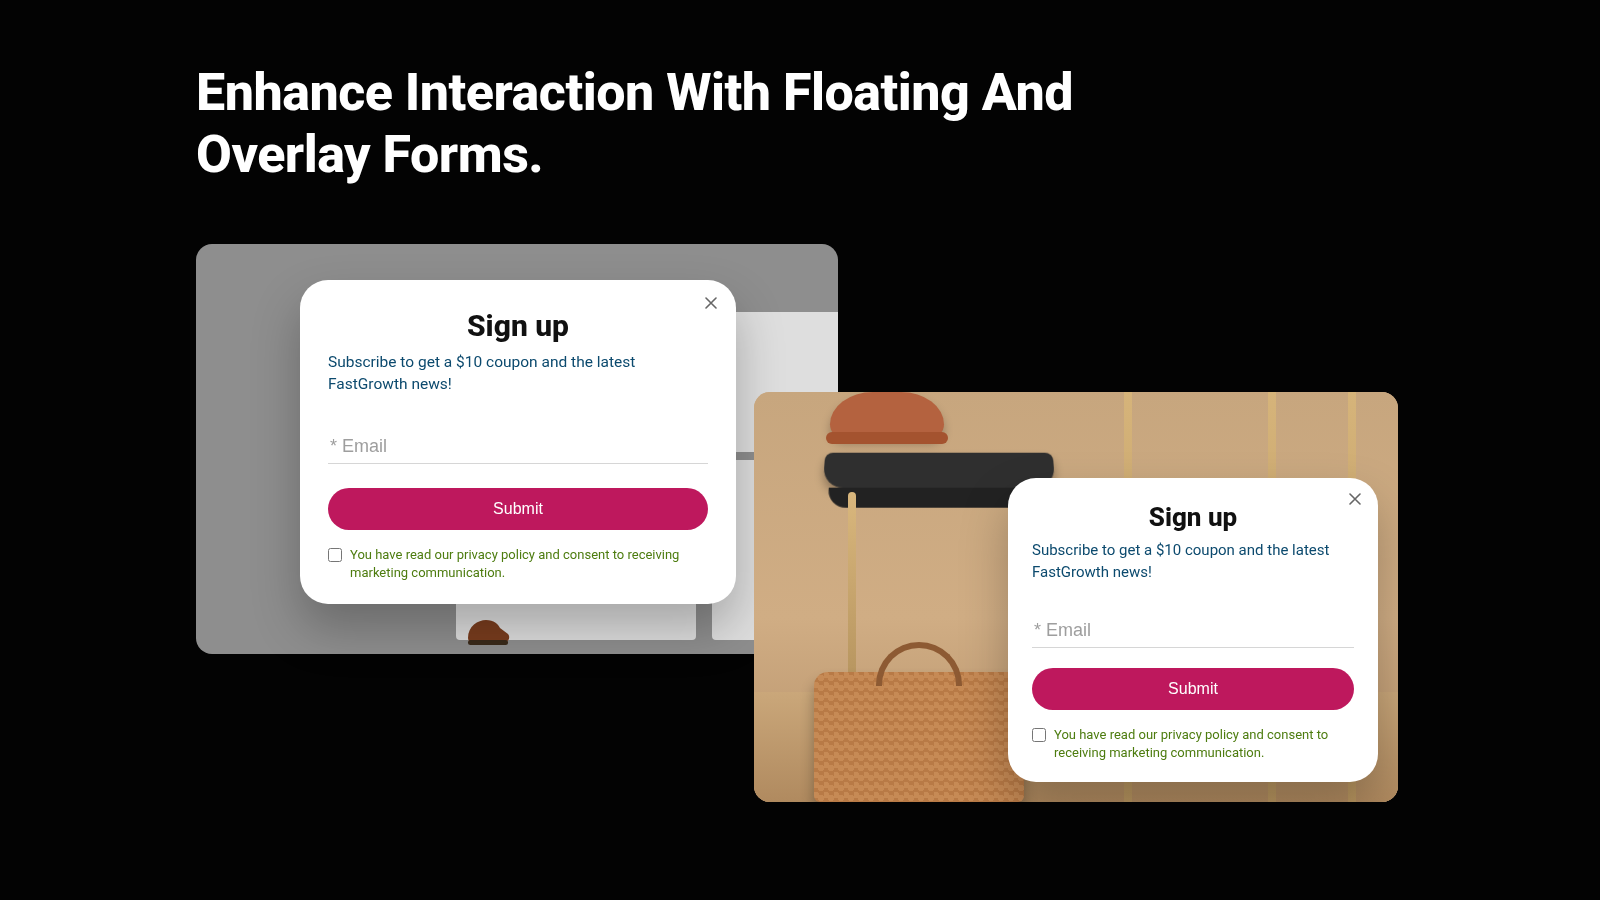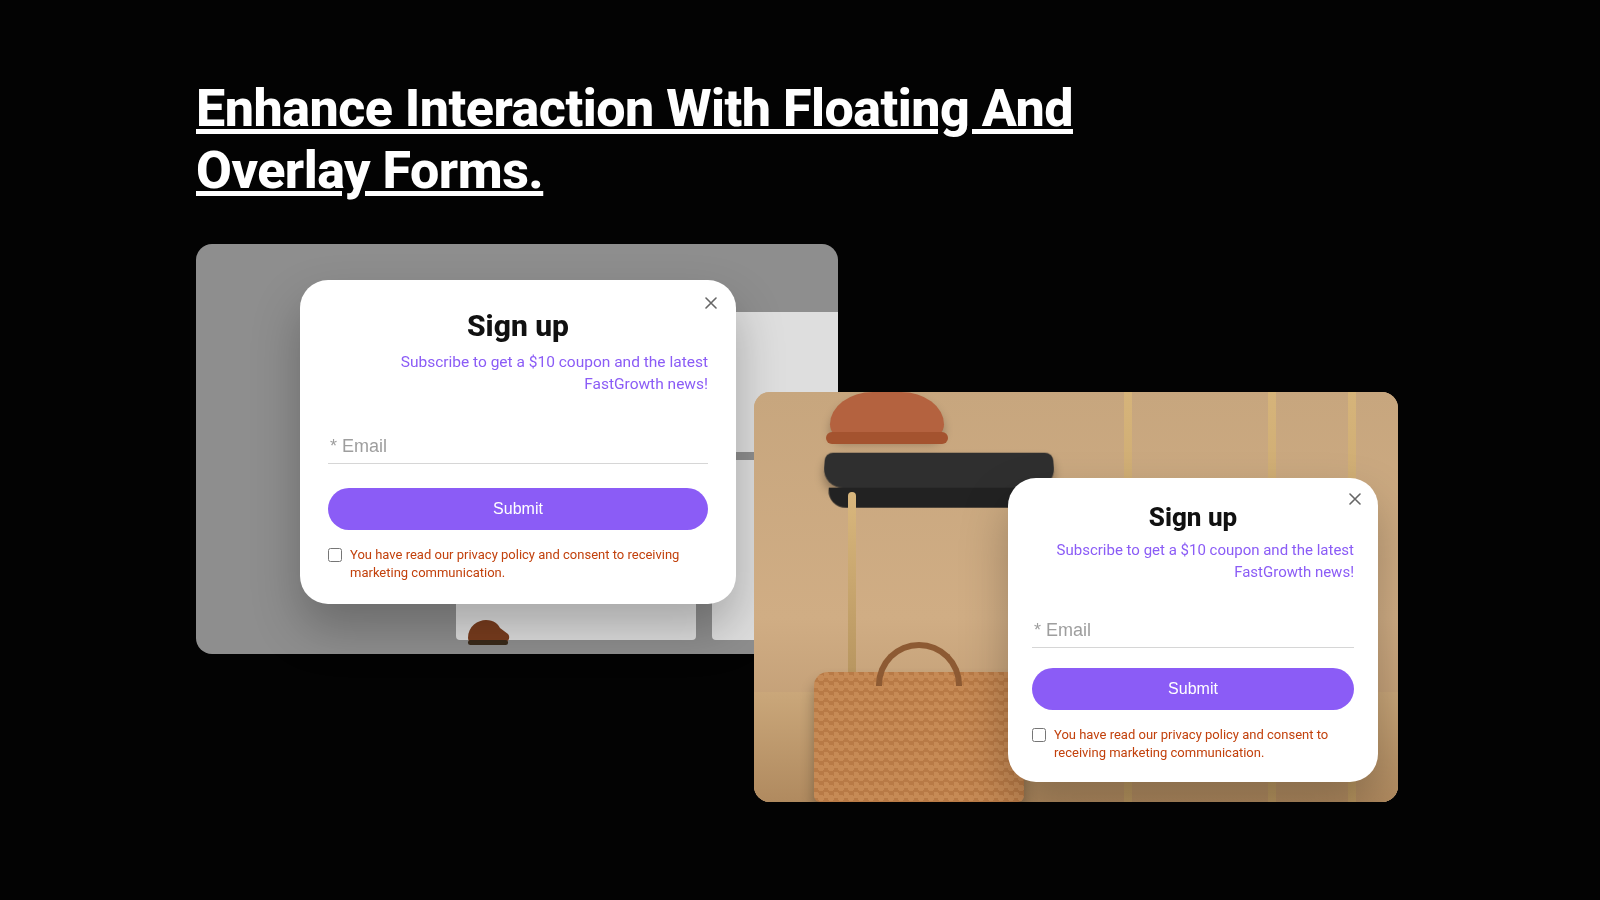--- a/index.html
+++ b/index.html
@@ -2,28 +2,27 @@
 <html><head>
 <meta charset="utf-8">
 <style>
   * { box-sizing: border-box; margin: 0; padding: 0; }
   html, body { width: 1600px; height: 900px; background: #030303; font-family: -apple-system, BlinkMacSystemFont, "Segoe UI", Roboto, Helvetica, Arial, sans-serif; overflow: hidden; }
   .stage { position: relative; width: 1600px; height: 900px; }
 
   .headline {
     position: absolute;
     left: 196px;
-    top: 78px;
+    top: 62px;
     width: 1060px;
     color: #ffffff;
     font-weight: 800;
     font-size: 52px;
     line-height: 1.2;
     letter-spacing: -0.5px;
-    text-decoration: underline;
   }
 
   
   .panel1 {
     position: absolute;
     left: 196px;
     top: 244px;
     width: 642px;
     height: 410px;
     background: #8e8e8e;
@@ -72,22 +71,22 @@
   }
   .modal .title {
     font-size: 30px;
     font-weight: 800;
     text-align: center;
     color: #111;
     margin-top: 2px;
   }
   .modal .subtitle {
     font-size: 15.5px;
-    text-align: right;
-    color: #8b5cf6;
+    text-align: left;
+    color: #0c4a6e;
     margin-top: 8px;
     line-height: 1.45;
   }
   .modal .field {
     margin-top: 36px;
     border: none;
     border-bottom: 1px solid #d6d6d6;
     width: 100%;
     font-size: 18px;
     color: #333;
@@ -95,41 +94,41 @@
     outline: none;
     background: transparent;
   }
   .modal .field::placeholder { color: #9e9e9e; }
   .modal .submit {
     margin-top: 24px;
     width: 100%;
     height: 42px;
     border: none;
     border-radius: 22px;
-    background: #8b5cf6;
+    background: #be185d;
     color: #fff;
     font-size: 16px;
     font-weight: 500;
     cursor: pointer;
   }
   .modal .consent-row {
     display: flex;
     align-items: flex-start;
     gap: 8px;
     margin-top: 16px;
   }
   .modal .consent-row input[type="checkbox"] {
     margin-top: 2px;
     width: 14px;
     height: 14px;
     flex: 0 0 auto;
   }
   .modal .consent-row .consent-text {
     font-size: 13px;
-    color: #c2410c;
+    color: #4d7c0f;
     line-height: 1.4;
   }
 
   
   .modal.m1 {
     left: 300px;
     top: 280px;
     width: 436px;
   }
   .modal.m1 .title { font-size: 30px; }

